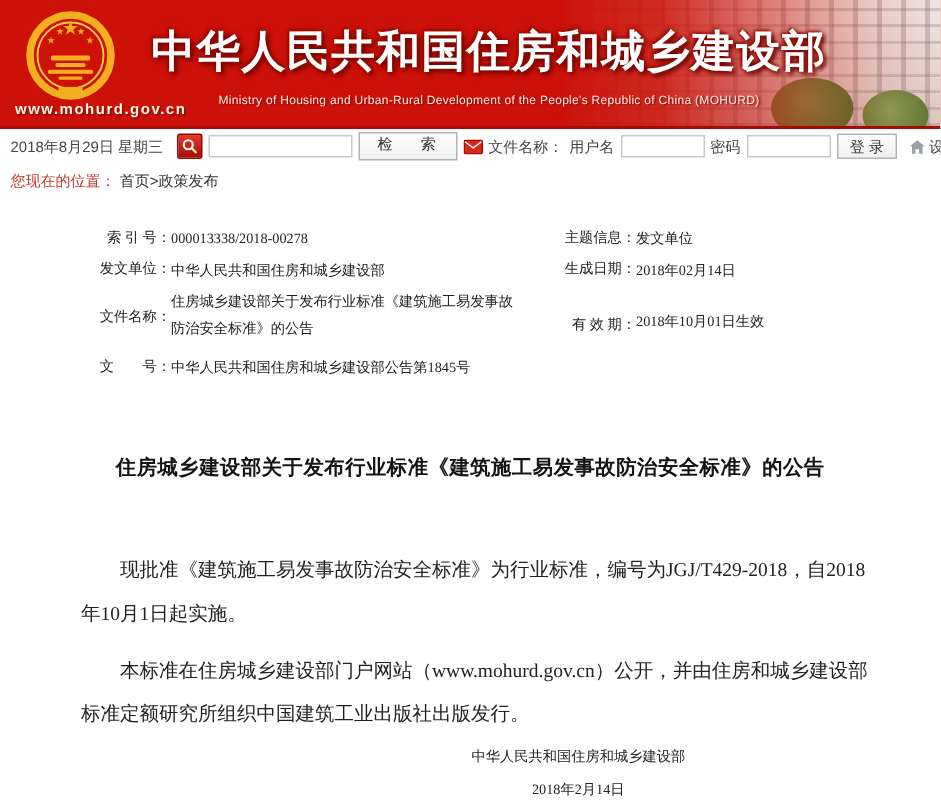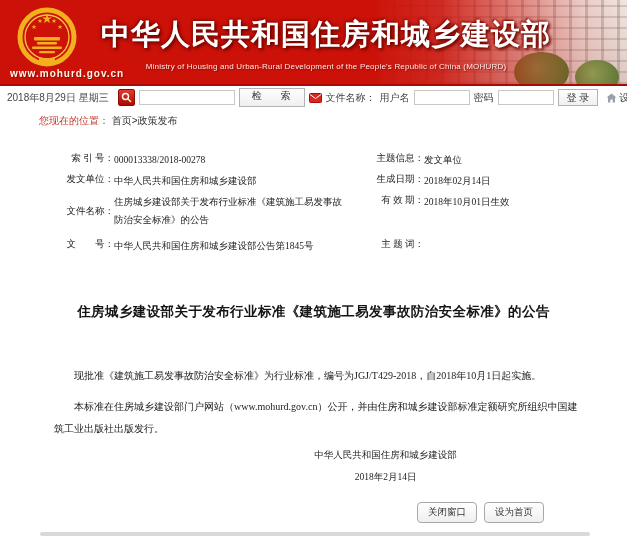--- a/index.html
+++ b/index.html
@@ -38,39 +38,39 @@
   .in-search { width:96px; }
   .in-user, .in-pass { width:56px; }
   .tb-btn { height:17px; border:1px solid #b3b3b3; background:linear-gradient(180deg,#fefefe,#efefef); font-size:10px; color:#333; padding:0 8px; cursor:pointer; font-family:inherit; }
   .btn-search-submit { letter-spacing:8px; padding:0 5px 17px 12px; }
   .tb-sep { flex:1; }
   .tb-link { display:flex; align-items:center; gap:2px; cursor:pointer; }
   .glyph-icon { display:inline-flex; align-items:center; justify-content:center; }
 
   
   .breadcrumb { padding:5px 0 0 7px; font-size:10px; height:19px; }
-  .crumb-prefix { color:#c2372c;margin-left:32px; }
+  .crumb-prefix { color:#c2372c; }
   .crumb-path { color:#333; }
 
   
   .meta { margin:24px 0 0 54px; display:flex; font-family:"Liberation Serif","DejaVu Serif",serif; font-size:9.5px; color:#222; }
   .meta-col.left { width:310px; }
   .meta-col.right { width:240px; }
   .meta-row { display:flex; height:21px; align-items:flex-start; }
   .meta-row.tall { height:44px; }
   .meta-row.tall .meta-label { padding-top:11px; }
-  .meta-row.vcenter { }
+  .meta-row.vcenter { align-items:center; }
   .meta-label { width:60px; flex:none; text-align:right; white-space:pre; }
   .meta-value { line-height:1.85; }
   .meta-col.left .meta-value { width:228px; }
 
   
   .article-title { margin-top:44px; text-align:center; font-family:"Liberation Serif","DejaVu Serif",serif;
     font-size:13.5px; font-weight:bold; color:#141414; letter-spacing:.4px; }
-  .article-body { margin:44px 40px 0 54px; font-family:"Liberation Serif","DejaVu Serif",serif; font-size:10px; color:#222; }
+  .article-body { margin:44px 40px 0 54px; font-family:"Liberation Serif","DejaVu Serif",serif; font-size:13px; color:#222; }
   .article-body p { margin:0 0 8px 0; text-indent:2em; line-height:2.25; }
   .signature-block { margin-top:4px; font-family:"Liberation Serif","DejaVu Serif",serif; font-size:9.5px; color:#222;
     text-align:center; transform:translateX(72px); }
   .sig-date { margin-top:9px; }
 
   
   .footer-actions { margin-top:18px; display:flex; gap:7px; justify-content:center; transform:translateX(167px); }
   .action-btn { font-size:9.5px; color:#333; padding:3px 10px; border:1px solid #a8a8a8; border-radius:4px;
     background:linear-gradient(180deg,#ffffff,#efefef); cursor:pointer; font-family:Liberation Mono, monospace; }
   .bottom-bar { margin:9px 37px 0 40px; height:4px; background:#d9d9d9; border-radius:2px; }
@@ -176,24 +176,20 @@
       <span class="meta-value">发文单位</span>
     </div>
     <div class="meta-row">
       <span class="meta-label">生成日期：</span>
       <span class="meta-value">2018年02月14日</span>
     </div>
     <div class="meta-row tall vcenter">
       <span class="meta-label" style="padding-top:0">有 效 期：</span>
       <span class="meta-value">2018年10月01日生效</span>
     </div>
-    <div class="meta-row">
-      <span class="meta-label">主 题 词：</span>
-      <span class="meta-value"></span>
-    </div>
   </div>
 </div>
 
 <div class="article-title">住房城乡建设部关于发布行业标准《建筑施工易发事故防治安全标准》的公告</div>
 
 <div class="article-body">
   <p>现批准《建筑施工易发事故防治安全标准》为行业标准，编号为JGJ/T429-2018，自2018年10月1日起实施。</p>
   <p>本标准在住房城乡建设部门户网站（www.mohurd.gov.cn）公开，并由住房和城乡建设部标准定额研究所组织中国建筑工业出版社出版发行。</p>
 </div>
 

